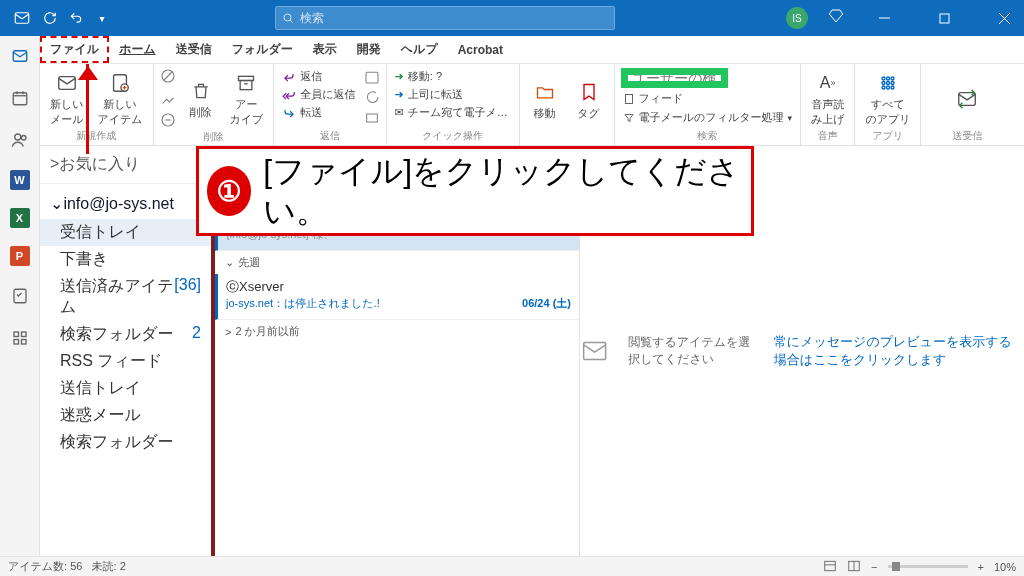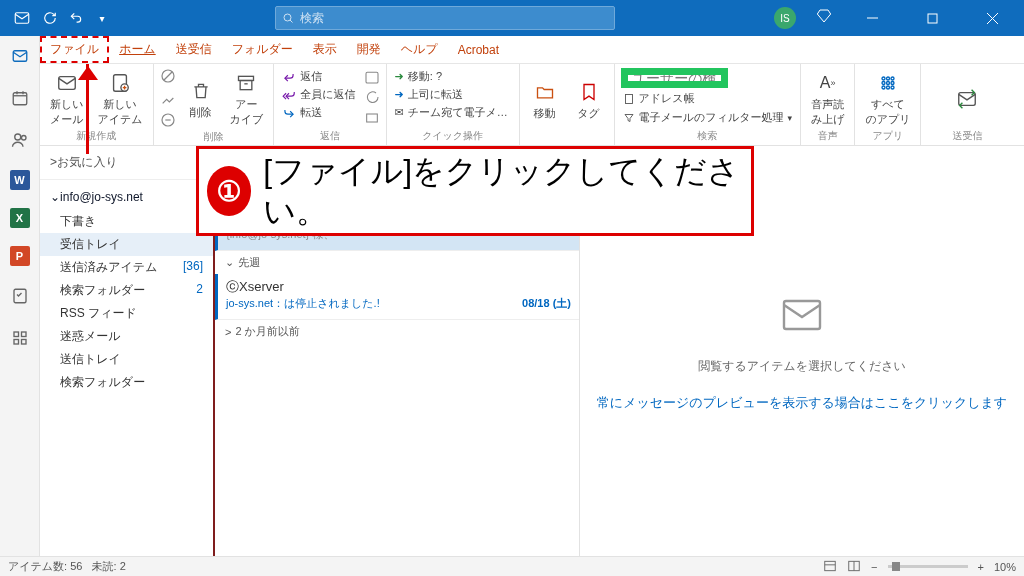--- a/index.html
+++ b/index.html
@@ -5,62 +5,62 @@
   * { box-sizing: border-box; margin: 0; padding: 0; font-family: "Segoe UI", "Meiryo", sans-serif; }
   body { width: 1024px; height: 576px; background: #fff; position: relative; overflow: hidden; }
 
   
   .titlebar { height: 36px; background: #0f6cbd; display: flex; align-items: center; color: #fff; position: relative; }
   .tb-left { display: flex; align-items: center; gap: 6px; padding-left: 10px; }
   .tb-icon { width: 24px; height: 24px; display: flex; align-items: center; justify-content: center; font-size: 14px; }
   .tb-qat { width: 20px; height: 20px; display:flex; align-items:center; justify-content:center; }
   .searchbar { position: absolute; left: 275px; top: 6px; width: 340px; height: 24px; background: #3d8cce; border:1px solid #6fa9da; border-radius: 2px; display: flex; align-items: center; padding: 0 6px; color: #cfe2f3; font-size: 12px; }
   .searchbar svg { margin-right: 6px; }
-  .tb-right { position: absolute; right: 0; display: flex; align-items: center; gap: 20px; padding-right: 12px; height: 100%; }
+  .tb-right { position: absolute; right: 0; display: flex; align-items: center; gap: 20px; padding-right: 0; height: 100%; }
   .avatar { width: 22px; height: 22px; border-radius: 50%; background: #3aa76d; display:flex;align-items:center;justify-content:center; font-size:10px; color:#fff; }
   .winbtn { width: 40px; height: 36px; display:flex; align-items:center; justify-content:center; }
 
   
-  .menurow { height: 28px; background: #fff; display: flex; align-items: center; border-bottom: 1px solid #e6e6e6; padding-left: 40px; font-size: 12px; color: #c2410c; }
+  .menurow { height: 28px; background: #fff; display: flex; align-items: center; border-bottom: 1px solid #e6e6e6; padding-left: 40px; font-size: 12px; color: #404040; font-weight: bold; }
   .leftstrip { position: absolute; left: 0; top: 36px; width: 40px; height: 540px; background: #f4f4f4; border-right: 1px solid #e2e2e2; display: flex; flex-direction: column; align-items: center; padding-top: 8px; gap: 18px; }
   .leftstrip .ic { width:24px; height:24px; display:flex;align-items:center;justify-content:center; color:#555; }
   .menu-item { padding: 16px 10px; height: 100%; display:flex; align-items:center; }
   .menu-item.file { border: 2px dashed #d00; padding: 0 8px; position: relative; }
 
   
   .ribbon { margin-left: 40px; height: 82px; border-bottom: 1px solid #e2e2e2; display: flex; font-size: 11px; color: #444; }
   .rgrp { border-right: 1px solid #e2e2e2; padding: 4px 6px 0 6px; display:flex; flex-direction:column; }
   .rgrp-row { display:flex; gap:6px; flex:1; }
   .rbtn { display:flex; flex-direction:column; align-items:center; justify-content:center; gap:2px; padding: 2px 4px; min-width:38px; }
   .rbtn .ricon { width:24px; height:24px; display:flex; align-items:center; justify-content:center; }
   .rbtn-sm { display:flex; align-items:center; gap:4px; font-size:11px; padding:1px 2px;}
   .rgrp-label { text-align:center; font-size:10px; color:#888; padding-bottom:2px; }
   .rstack { display:flex; flex-direction:column; gap:1px; }
   .userfilter { display:flex; flex-direction:column; gap:2px; }
   .uf-input { width:107px; height:20px; border:7px solid #22c55e; font-size:14px; padding:0 4px; color:#888; background:#fff; }
 
   
   .main { position:absolute; left:40px; top:146px; right:0; bottom:20px; display:flex; }
-  .navpane { width:175px; border-right:2px solid #7f1d1d; font-size:12px; color:#333; }
+  .navpane { width:175px; border-right:4px solid #7f1d1d; font-size:16px; color:#333; }
   .navpane .fav { padding:8px 10px; color:#555; border-bottom:1px solid #eee;}
   .navpane .acct { padding:10px 10px 6px 10px; color:#0f172a; }
   .folder { padding:3px 10px 3px 20px; display:flex; justify-content:space-between; }
   .folder.sel { background:#e6eff8; }
   .cnt { color:#0067c0; }
 
   .msglist { width:365px; border-right:1px solid #e2e2e2; font-size:12px; overflow:hidden; }
   .msghdr { padding:4px 8px; display:flex; justify-content:space-between; font-size:11px; color:#555; border-bottom:1px solid #eee; }
   .daygrp { padding:4px 10px; font-size:11px; color:#555; display:flex; align-items:center; gap:4px; }
   .msg { border-left:3px solid #0067c0; padding:4px 8px 8px 8px; border-bottom:1px solid #eee; }
   .msg.sel { background:#d3e5f4; }
   .msg-from { font-size:13px; color:#7a1f1f; }
   .msg-sub { color:#0067c0; font-size:11px; display:flex; justify-content:space-between; }
   .msg-prev { color:#888; font-size:11px; }
 
-  .reading { flex:1; display:flex; flex-direction:column; align-items:center; justify-content:center; color:#666; font-size:12px; gap:19px; }
+  .reading { flex:1; display:flex; flex-direction:row; align-items:center; justify-content:center; color:#666; font-size:12px; gap:19px; }
   .reading a { color:#0067c0; font-size:13px; text-decoration:none; }
 
   
   .callout { position:absolute; left:196px; top:146px; width:558px; height:90px; border:3px solid #d00; background:#fff; display:flex; align-items:center; padding:0 8px; z-index:50;}
   .callout-badge { width:50px; height:50px; border-radius:50%; background:#d00; color:#fff; display:flex;align-items:center;justify-content:center; font-size:28px; font-weight:bold; margin-right:12px;}
   .callout-text { font-size:32px; line-height:1.25; }
   .callout-line { position:absolute; left:86px; top:64px; width:3px; height:90px; background:#d00; z-index:49;}
   .arrow-up { position:absolute; left:78px; top:66px; width:0;height:0;border-left:10px solid transparent;border-right:10px solid transparent;border-bottom:14px solid #d00; z-index:49;}
 
   
@@ -328,38 +328,38 @@
     <div class="rgrp-label">&nbsp;</div>
   </div>
   <div class="rgrp">
     <div class="rgrp-row">
       <div class="userfilter">
         <input class="uf-input" placeholder="ユーザーの検索" style="">
         <div class="rbtn-sm">
             <svg width="12" height="12" viewBox="0 0 24 24" fill="none" stroke="#555" stroke-width="1.8">
               <rect x="5" y="3" width="14" height="18"></rect>
             </svg>
-            <span>アドレス帳</span>
+            <span>フィード</span>
           </div>
         <div class="rbtn-sm">
             <svg width="12" height="12" viewBox="0 0 24 24" fill="none" stroke="#555" stroke-width="1.8">
               <path d="M4 5h16l-6 8v6l-4-2v-4z"></path>
             </svg>
             <span>電子メールのフィルター処理</span>
             <span style="font-size:9px;"> ▾</span>
           </div>
       </div>
     </div>
     <div class="rgrp-label">検索</div>
   </div>
   <div class="rgrp">
     <div class="rgrp-row">
       <div class="rbtn">
           <span class="ricon" style="font-size:16px;">A<sup style="font-size:9px;">»</sup></span>
-          <span style="white-space:pre;text-align:center;">音声読
+          <span style="white-space:pre;text-align:right;">音声読
 み上げ</span>
         </div>
     </div>
     <div class="rgrp-label">音声</div>
   </div>
   <div class="rgrp">
     <div class="rgrp-row">
       <div class="rbtn">
           <span class="ricon">
             <svg width="18" height="18" viewBox="0 0 24 24" fill="none" stroke="#0067c0" stroke-width="1.8">
@@ -394,43 +394,43 @@
         </div>
     </div>
     <div class="rgrp-label">送受信</div>
   </div>
 </div>
 
 <div class="main">
   <div class="navpane">
     <div class="fav">&gt;<span>お気に入り</span></div>
     <div class="acct">⌄<span>info@jo-sys.net</span></div>
-    <div class="folder">
-        <span>下書き</span>
-      </div>
     <div class="folder sel">
         <span>受信トレイ</span>
         <span class="cnt"></span>
       </div>
     <div class="folder">
+        <span>下書き</span>
+      </div>
+    <div class="folder">
         <span>送信済みアイテム</span>
         <span class="cnt">[36]</span>
       </div>
     <div class="folder">
         <span>検索フォルダー</span>
         <span class="cnt">2</span>
       </div>
     <div class="folder">
         <span>RSS フィード</span>
       </div>
     <div class="folder">
+        <span>送信トレイ</span>
+      </div>
+    <div class="folder">
         <span>迷惑メール</span>
-      </div>
-    <div class="folder">
-        <span>送信トレイ</span>
       </div>
     <div class="folder">
         <span>検索フォルダー</span>
       </div>
   </div>
 
   <div class="msglist">
     <div class="msghdr">
       <span><b>すべて</b>&nbsp;&nbsp;<span>未読</span></span>
       <span><span>日付</span> ⌄ ↑</span>
@@ -442,21 +442,21 @@
           <span>8通のメールがinfo@jo-sys.netメールボックスに届…</span>
           <b>(日) 8:15</b>
         </div>
       <div class="msg-prev">{info@jo-sys.net} 様、</div>
     </div>
     <div class="daygrp">⌄ <span>先週</span></div>
     <div class="msg">
       <div class="msg-from" style="color:#333;">ⓒXserver</div>
       <div class="msg-sub">
           <span>jo-sys.net：は停止されました.!</span>
-          <b>08/18 (土)</b>
+          <b>06/24 (土)</b>
         </div>
     </div>
     <div class="daygrp">&gt; <span>2 か月前以前</span></div>
   </div>
 
   <div class="reading">
     <svg width="48" height="48" viewBox="0 0 24 24" fill="none" stroke="#999" stroke-width="1.2">
         <rect x="3" y="5" width="18" height="14" rx="1"></rect>
         <path d="M3 7l9 6 9-6"></path>
       </svg>

